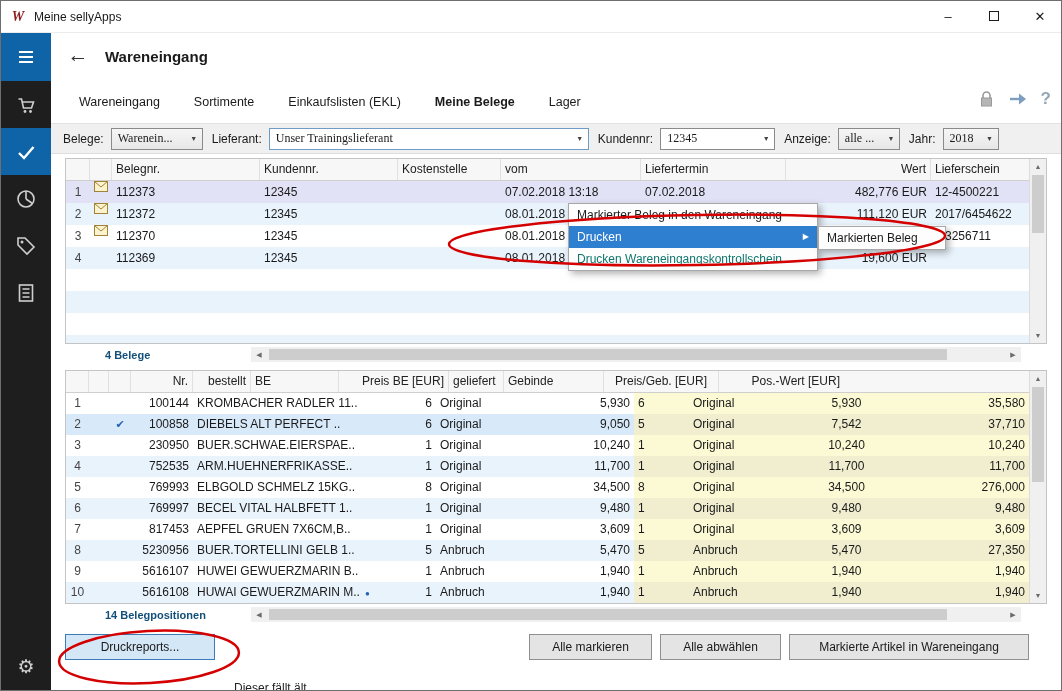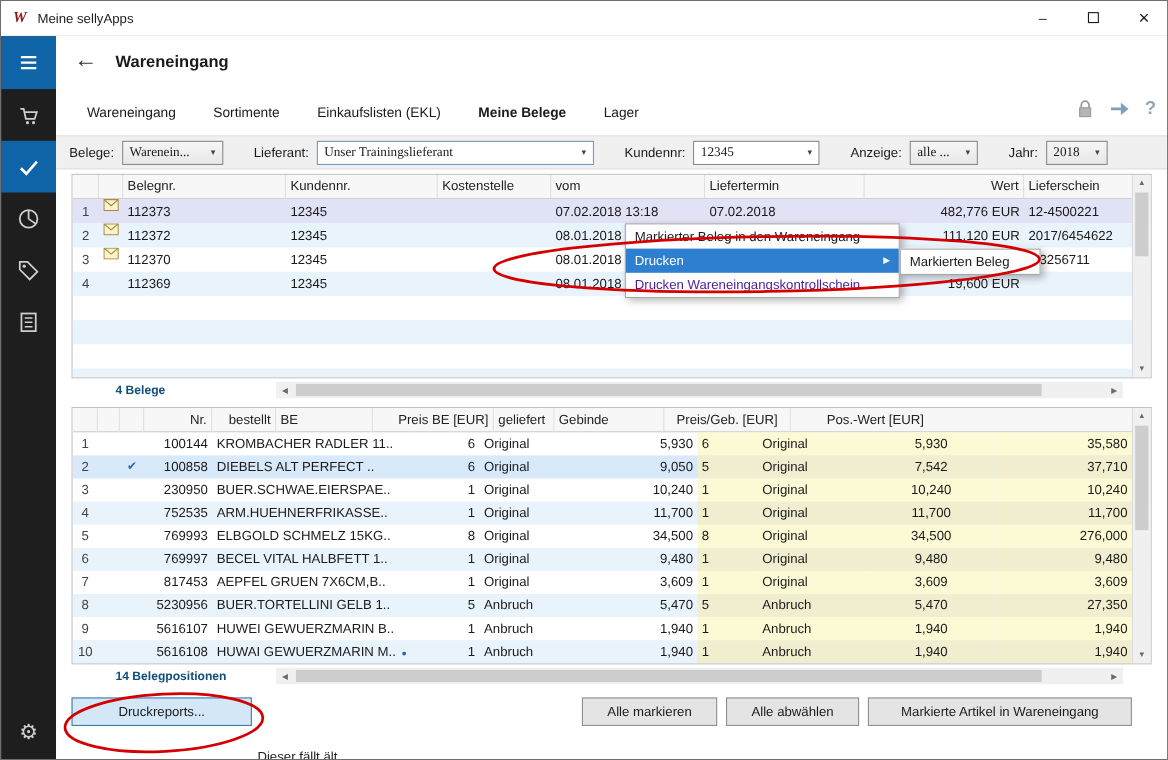--- a/index.html
+++ b/index.html
@@ -26,21 +26,21 @@
   .back-arrow { position:absolute; left:14px; top:10px; font-size:21px; color:#333; width:26px; text-align:center; }
   .page-title { position:absolute; left:54px; top:15px; font-size:15px; font-weight:bold; }
 
   .tab-bar { position:absolute; left:28px; top:56px; height:26px; display:flex; gap:34px; align-items:center; }
   .tab { font-size:12.5px; color:#1a1a1a; white-space:nowrap; }
   .tab.active { font-weight:bold; }
   .toolbar-icons { position:absolute; right:12px; top:56px; display:flex; gap:13px; align-items:center; }
   .help-glyph { color:#93a6b5; font-size:17px; font-weight:bold; }
 
   .filter-bar { position:absolute; left:0; top:90px; width:1012px; height:31px; background:#f0f0f0; border-top:1px solid #e2e2e2; border-bottom:1px solid #dedede; display:flex; align-items:center; padding-left:12px; gap:7px; }
-  .flabel { white-space:nowrap; margin-left:21px; }
+  .flabel { white-space:nowrap; margin-left:2px; }
   .combo { height:22px; border:1px solid #8a8a8a; background:#fff; display:flex; align-items:center; padding-left:6px; white-space:nowrap; overflow:hidden; position:relative;font-family:Liberation Serif, serif; }
   .combo .cval { flex:1; overflow:hidden; white-space:nowrap; }
   .combo .carrow { width:16px; text-align:center; color:#444; font-size:7px; flex:0 0 16px; }
   .combo.gray { background:linear-gradient(#f6f6f6,#e7e7e7); }
   .combo.focus { border-color:#6d9cc7; }
 
   
   .grid-wrap { position:absolute; left:14px; width:982px; border:1px solid #c4c4c4; background:#fff; overflow:hidden; }
   .header-row { display:flex; background:#f7f7f7; border-bottom:1px solid #cfcfcf; height:22px; }
   .hc { padding:0 4px; line-height:21px; height:21px; border-right:1px solid #e0e0e0; color:#222; overflow:hidden; white-space:nowrap; flex:0 0 auto; }
@@ -71,21 +71,21 @@
   .grid-footer { position:absolute; left:14px; width:982px; height:19px; display:flex; align-items:center; }
   .count-label { margin-left:40px; font-size:11px; font-weight:bold; color:#124f7a; white-space:nowrap; }
   .hscroll { position:absolute; left:186px; width:770px; height:15px; background:#f0f0f0; display:flex; align-items:center; }
   .harrow { width:16px; text-align:center; font-size:7px; color:#6a6a6a; flex:0 0 16px; }
   .hthumb { height:11px; background:#cdcdcd; width:88%; margin-left:2px; }
 
   
   .cmenu { position:absolute; left:517px; top:170px; width:250px; background:#fdfdfd; border:1px solid #a8a8a8; box-shadow:3px 3px 7px rgba(0,0,0,0.3); z-index:20; }
   .mi { height:22px; line-height:22px; padding:0 8px; display:flex; white-space:nowrap; overflow:hidden; }
   .mi.highlighted { background:#2f7fd0; color:#fff; }
-  .mi.disabled { color:#4c1d95; }
+  .mi.disabled { color:#0f766e; }
   .mi .arrow { margin-left:auto; font-size:8px; }
   .smenu { position:absolute; left:767px; top:193px; width:128px; height:24px; background:#fdfdfd; border:1px solid #a8a8a8; box-shadow:3px 3px 7px rgba(0,0,0,0.3); z-index:21; }
   .smi { height:22px; line-height:22px; padding:0 8px; white-space:nowrap; }
 
   
   .btn { position:absolute; top:601px; height:26px; border:1px solid #8f8f8f; background:#e4e4e4; display:flex; align-items:center; justify-content:center; font-size:12px; white-space:nowrap; }
   .btn.primary-hint { background:#d4e7f7; border-color:#3a7cb8; }
 
   .annotation-svg { position:absolute; z-index:30; pointer-events:none; }
   .clipped-text { position:absolute; left:183px; top:648px; font-size:12px; color:#222; white-space:nowrap; }
@@ -171,21 +171,21 @@
     <span class="help-glyph">?</span>
   </div>
 
   <div class="filter-bar">
     <span class="flabel" style="margin-left:0">Belege:</span>
     <div class="combo gray" style="width:92px">
       <span class="cval">Warenein...</span>
       <span class="carrow">▼</span>
     </div>
     <span class="flabel">Lieferant:</span>
-    <div class="combo focus" style="width:252px">
+    <div class="combo focus" style="width:320px">
       <span class="cval">Unser Trainingslieferant</span>
       <span class="carrow">▼</span>
     </div>
     <span class="flabel">Kundennr:</span>
     <div class="combo" style="width:115px">
       <span class="cval">12345</span>
       <span class="carrow">▼</span>
     </div>
     <span class="flabel">Anzeige:</span>
     <div class="combo gray" style="width:62px">
@@ -471,21 +471,21 @@
         <span class="arrow">▶</span>
       </div>
       <div class="mi disabled">
         <span>Drucken Wareneingangskontrollschein</span>
       </div>
     </div>
   <div class="smenu" id="context-submenu">
       <div class="smi">Markierten Beleg</div>
     </div>
 
-  <div class="btn primary-hint" style="left:14px; width:164px">Druckreports...</div>
+  <div class="btn primary-hint" style="left:14px; width:150px">Druckreports...</div>
   <div class="btn" style="left:478px; width:123px">Alle markieren</div>
   <div class="btn" style="left:609px; width:121px">Alle abwählen</div>
   <div class="btn" style="left:738px; width:240px">Markierte Artikel in Wareneingang</div>
 
   <svg class="annotation-svg" style="left:393px; top:178px" width="506" height="58">
     <ellipse cx="253" cy="29" rx="248" ry="25" fill="none" stroke="#d40000" stroke-width="2.5" transform="rotate(-1 253 29)"></ellipse>
   </svg>
   <svg class="annotation-svg" style="left:3px; top:595px" width="192" height="60">
     <ellipse cx="95" cy="29" rx="90" ry="26" fill="none" stroke="#d40000" stroke-width="2.5" transform="rotate(-3 95 29)"></ellipse>
   </svg>

